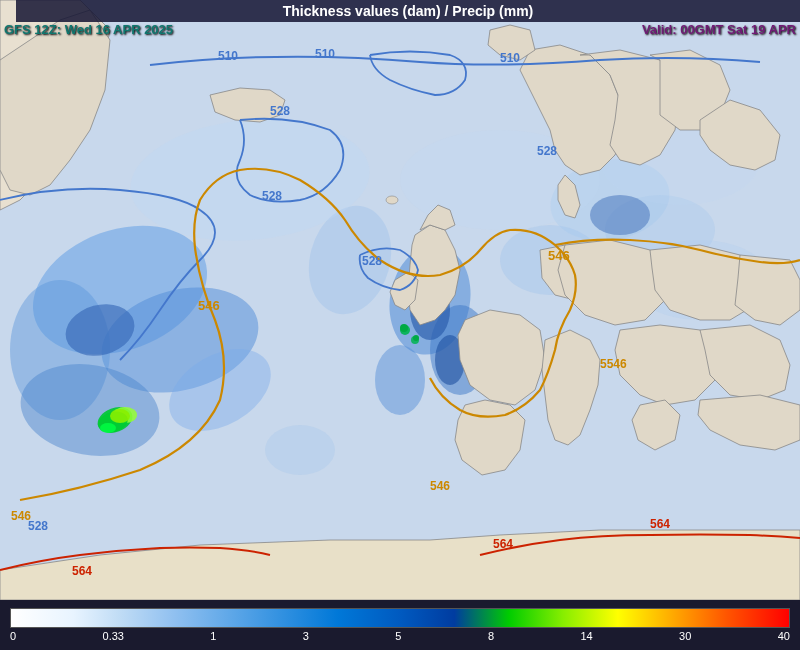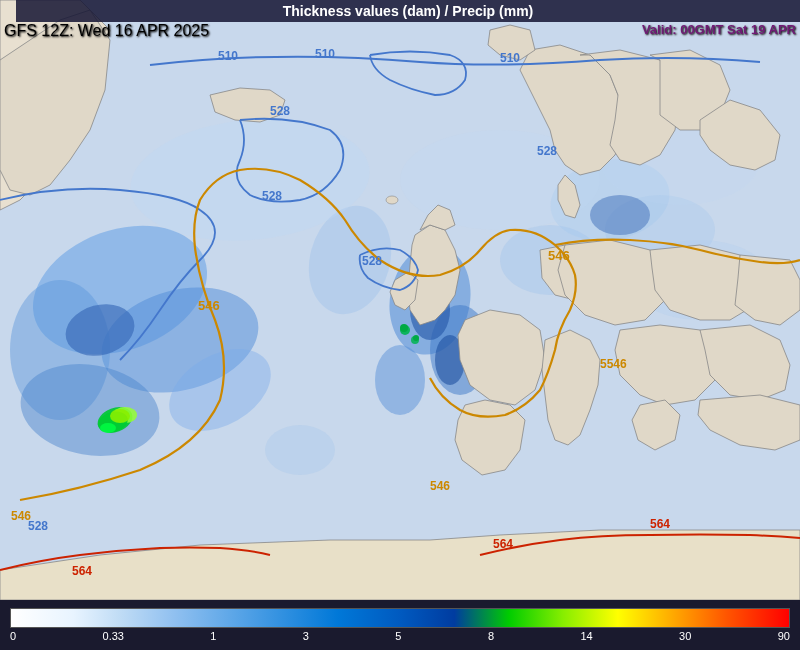--- a/index.html
+++ b/index.html
@@ -38,23 +38,23 @@
       padding: 3px 0;
       font-size: 14px;
       font-weight: bold;
       z-index: 100;
     }
 
     .subtitle-left {
       position: absolute;
       top: 22px;
       left: 4px;
-      color: #000000;
-      font-size: 16px;
-      font-weight: normal;
+      color: #0f766e;
+      font-size: 13px;
+      font-weight: bold;
       z-index: 100;
       text-shadow: 1px 1px 2px #000;
     }
 
     .subtitle-right {
       position: absolute;
       top: 22px;
       right: 4px;
       color: #701a75;
       font-size: 13px;
@@ -275,16 +275,16 @@
     <div class="colorbar-labels">
 
     <span>0</span>
         <span>0.33</span>
         <span>1</span>
         <span>3</span>
         <span>5</span>
         <span>8</span>
         <span>14</span>
         <span>30</span>
-        <span>90</span>
+        <span>40</span>
       </div>
   </div>
 </div>
 
 </body></html>

